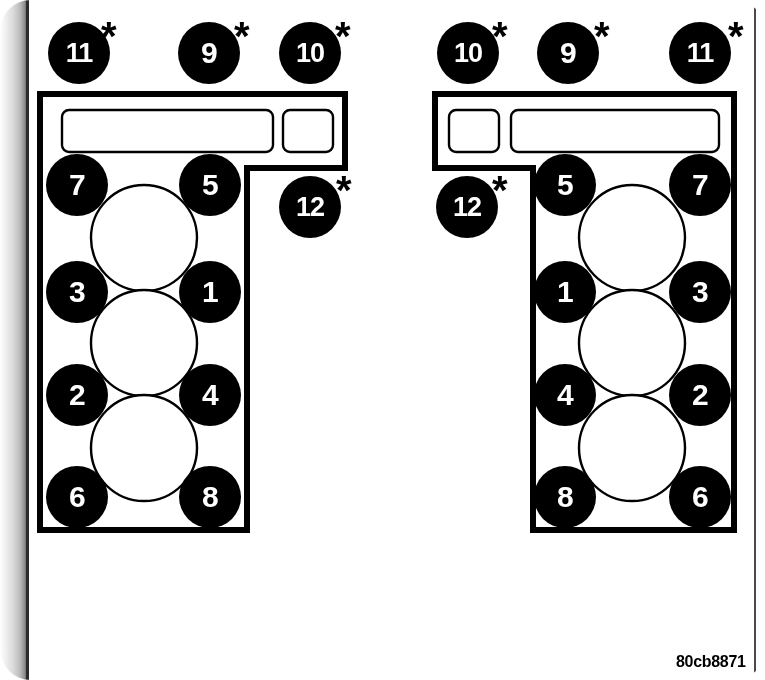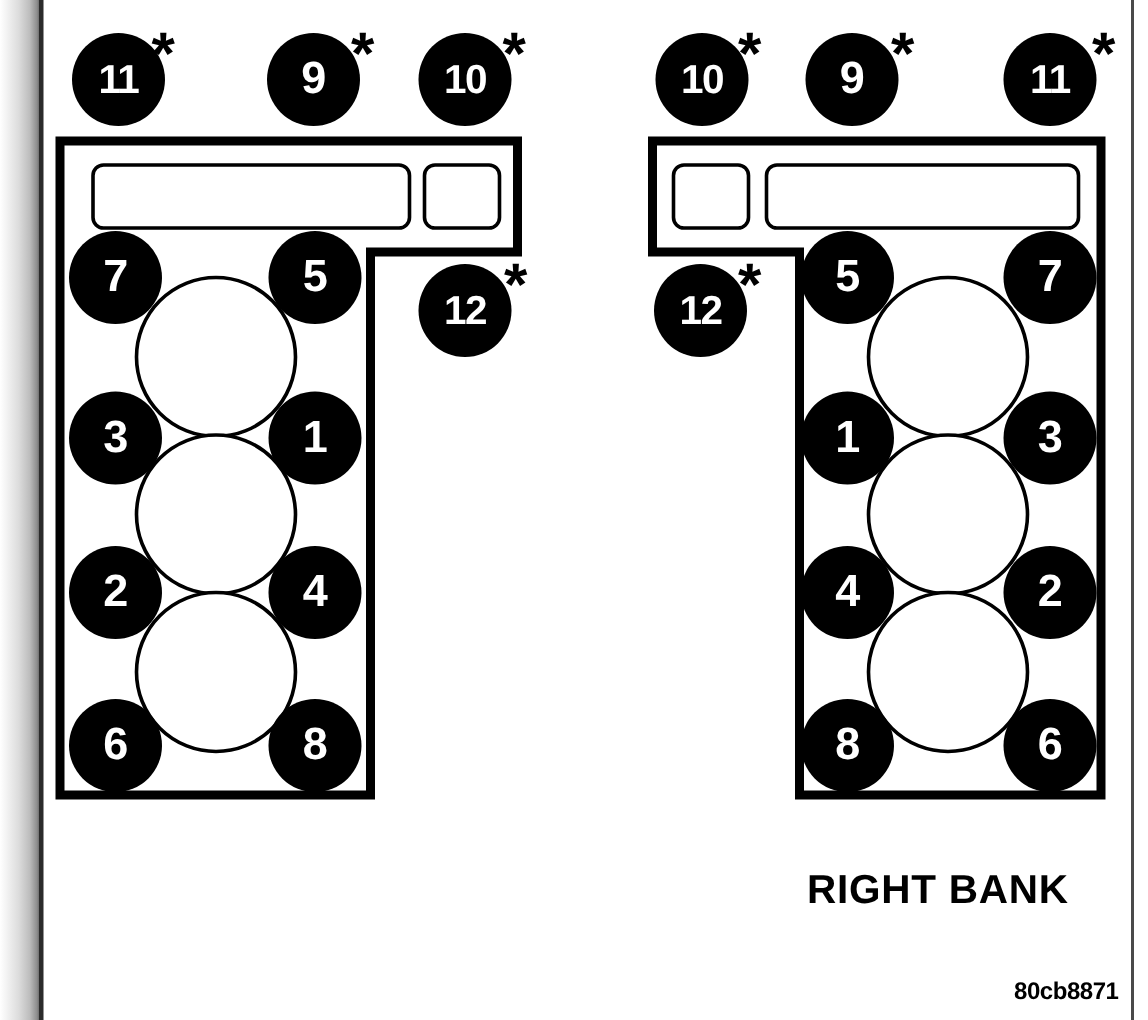--- a/index.html
+++ b/index.html
@@ -7,20 +7,21 @@
   body{
     font-family:"Liberation Sans", sans-serif;
     -webkit-font-smoothing:none;
   }
   #stage{
     position:relative;
     width:765px;
     height:680px;
     background:#ffffff;
     overflow:hidden;
+    border-radius:31px;
   }
   
   .edge-shadow{
     position:absolute;
     left:0; top:0;
     width:26px; height:680px;
     background:linear-gradient(to right,#ffffff 0%,#f2f2f2 18%,#dcdcdc 48%,#bdbdbd 76%,#8d8d8d 95%,#6f6f6f 100%);
   }
   .edge-rule-left{
     position:absolute;
@@ -164,17 +165,16 @@
 
   <div class="badge" style="left:534px;top:261px;">1</div>
   <div class="badge" style="left:669px;top:261px;">3</div>
 
   <div class="badge" style="left:534px;top:364px;">4</div>
   <div class="badge" style="left:669px;top:364px;">2</div>
 
   <div class="badge" style="left:534px;top:466px;">8</div>
   <div class="badge" style="left:669px;top:466px;">6</div>
 
-  <div class="bank-label" style="left:538px;top:578px;">RIGHT BANK</div>
 
   <div class="ref-code" style="left:676px;top:653px;">80cb8871</div>
 
 </div>
 
 </body></html>

